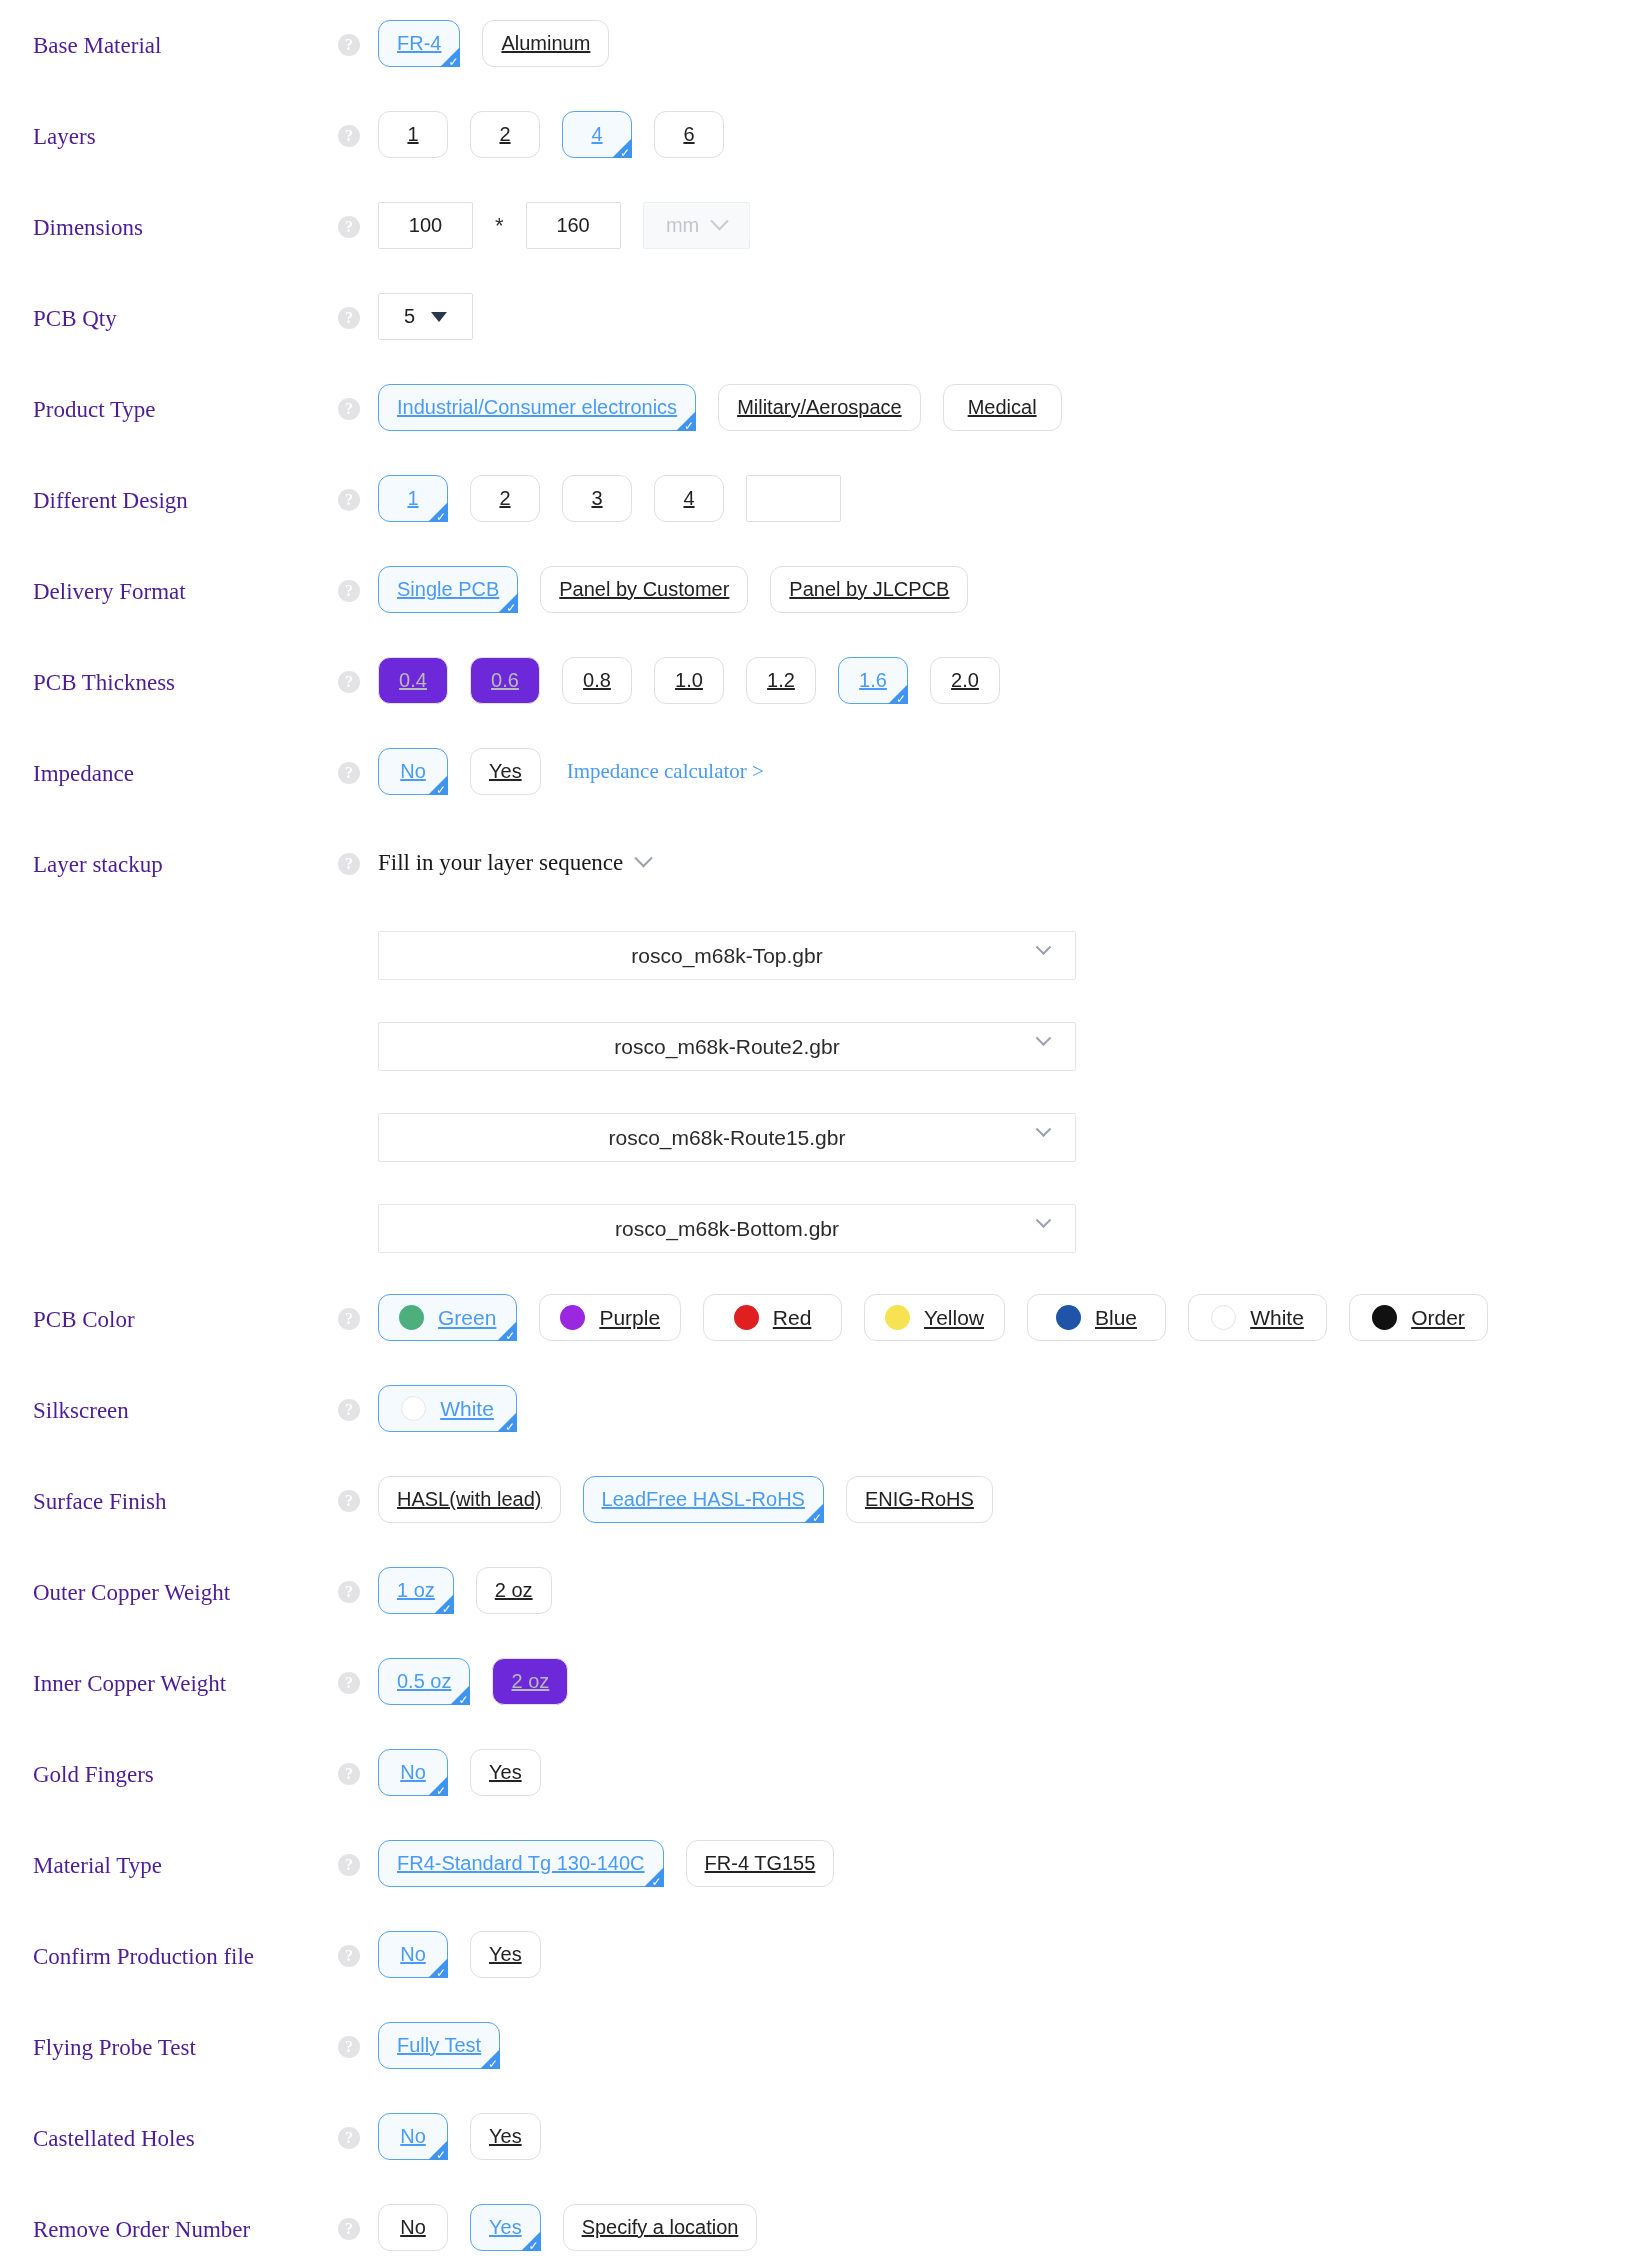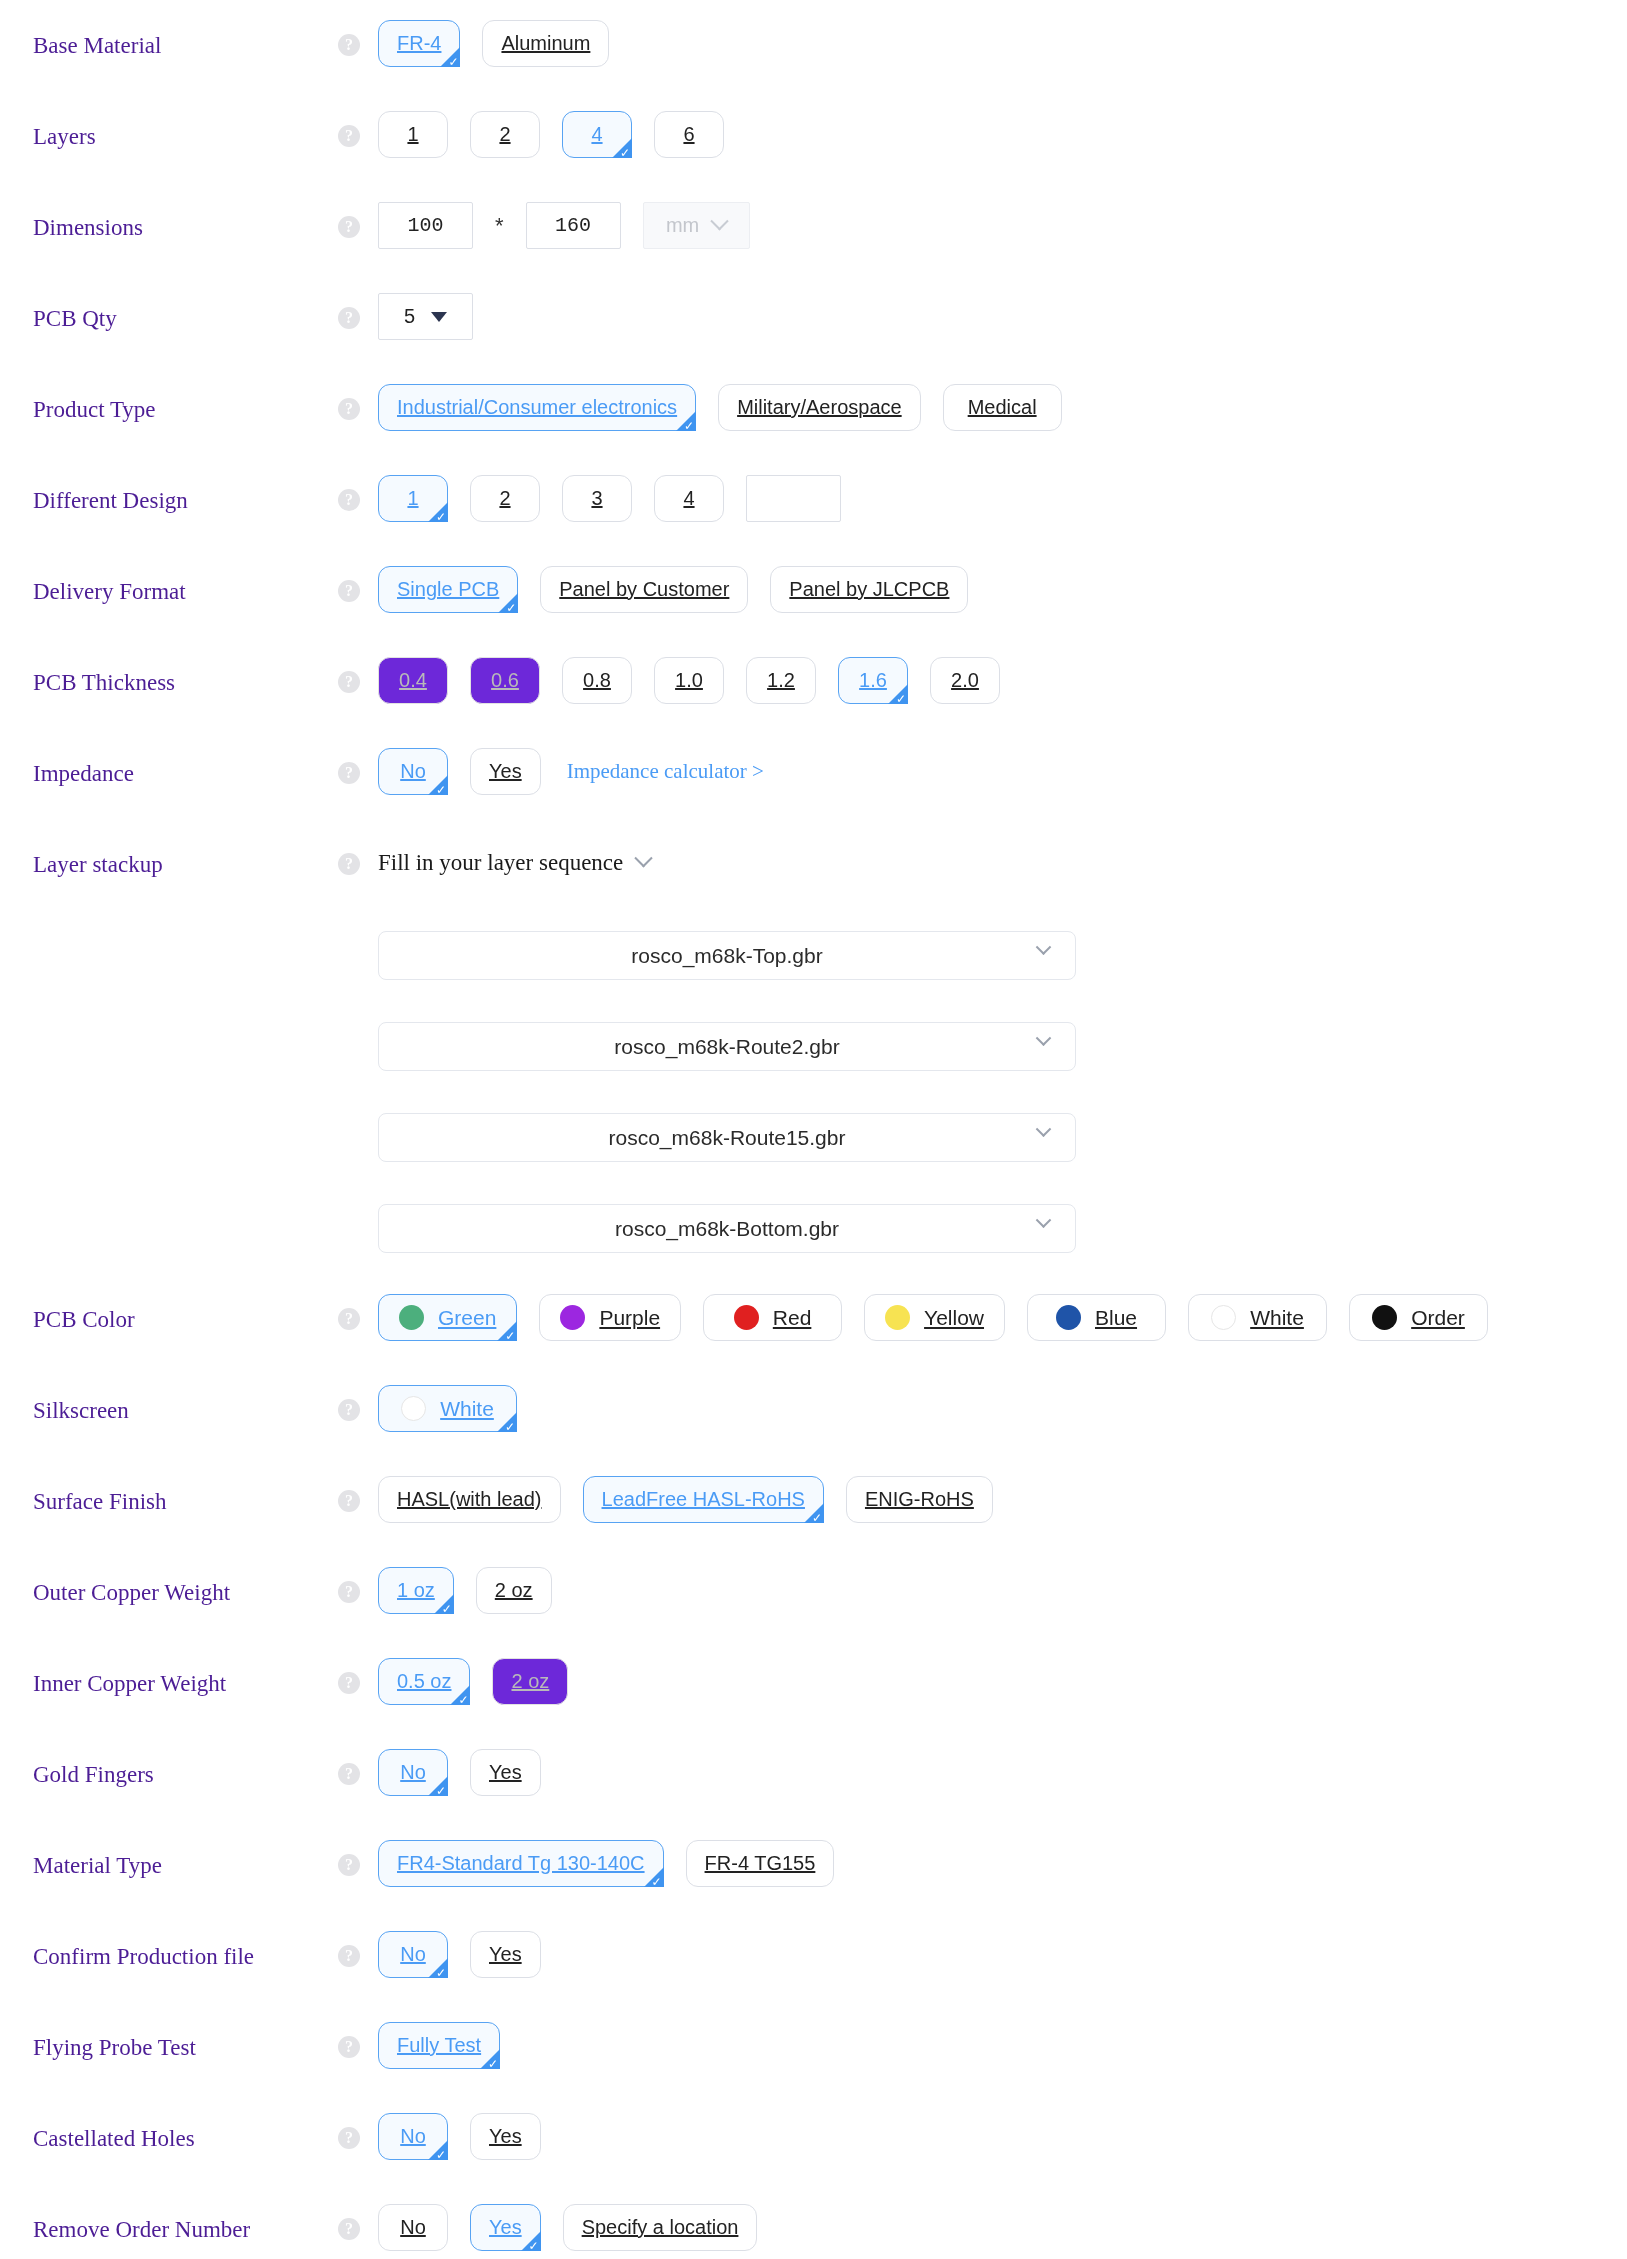--- a/index.html
+++ b/index.html
@@ -115,21 +115,21 @@
   .tinput {
     border: 1px solid #dcdfe6;
     height: 47px;
     width: 95px;
     padding: 0 10px;
     font-size: 20px;
     text-align: center;
     color: #222;
     background: #fff;
     border-radius: 2px;
-    font-family: Liberation Mono, monospace;
+    font-family: Liberation Sans, sans-serif;
     margin-right: 22px;
   }
   .star {
     font-size: 22px;
     color: #333;
     margin-right: 22px;
     line-height: 47px;
   }
   .unitbox {
     border: 1px solid #eceef2;
@@ -215,21 +215,21 @@
     position: relative;
     width: 698px;
     height: 49px;
     border: 1px solid #e4e7ed;
     background: #fff;
     display: flex;
     align-items: center;
     justify-content: center;
     font-size: 21px;
     color: #2b2b2b;
-    border-radius: 8px;
+    border-radius: 2px;
     cursor: pointer;
   }
   .stack-sel .chev {
     position: absolute;
     right: 26px;
     top: 14px;
     width: 11px; height: 11px;
   }
 
   

